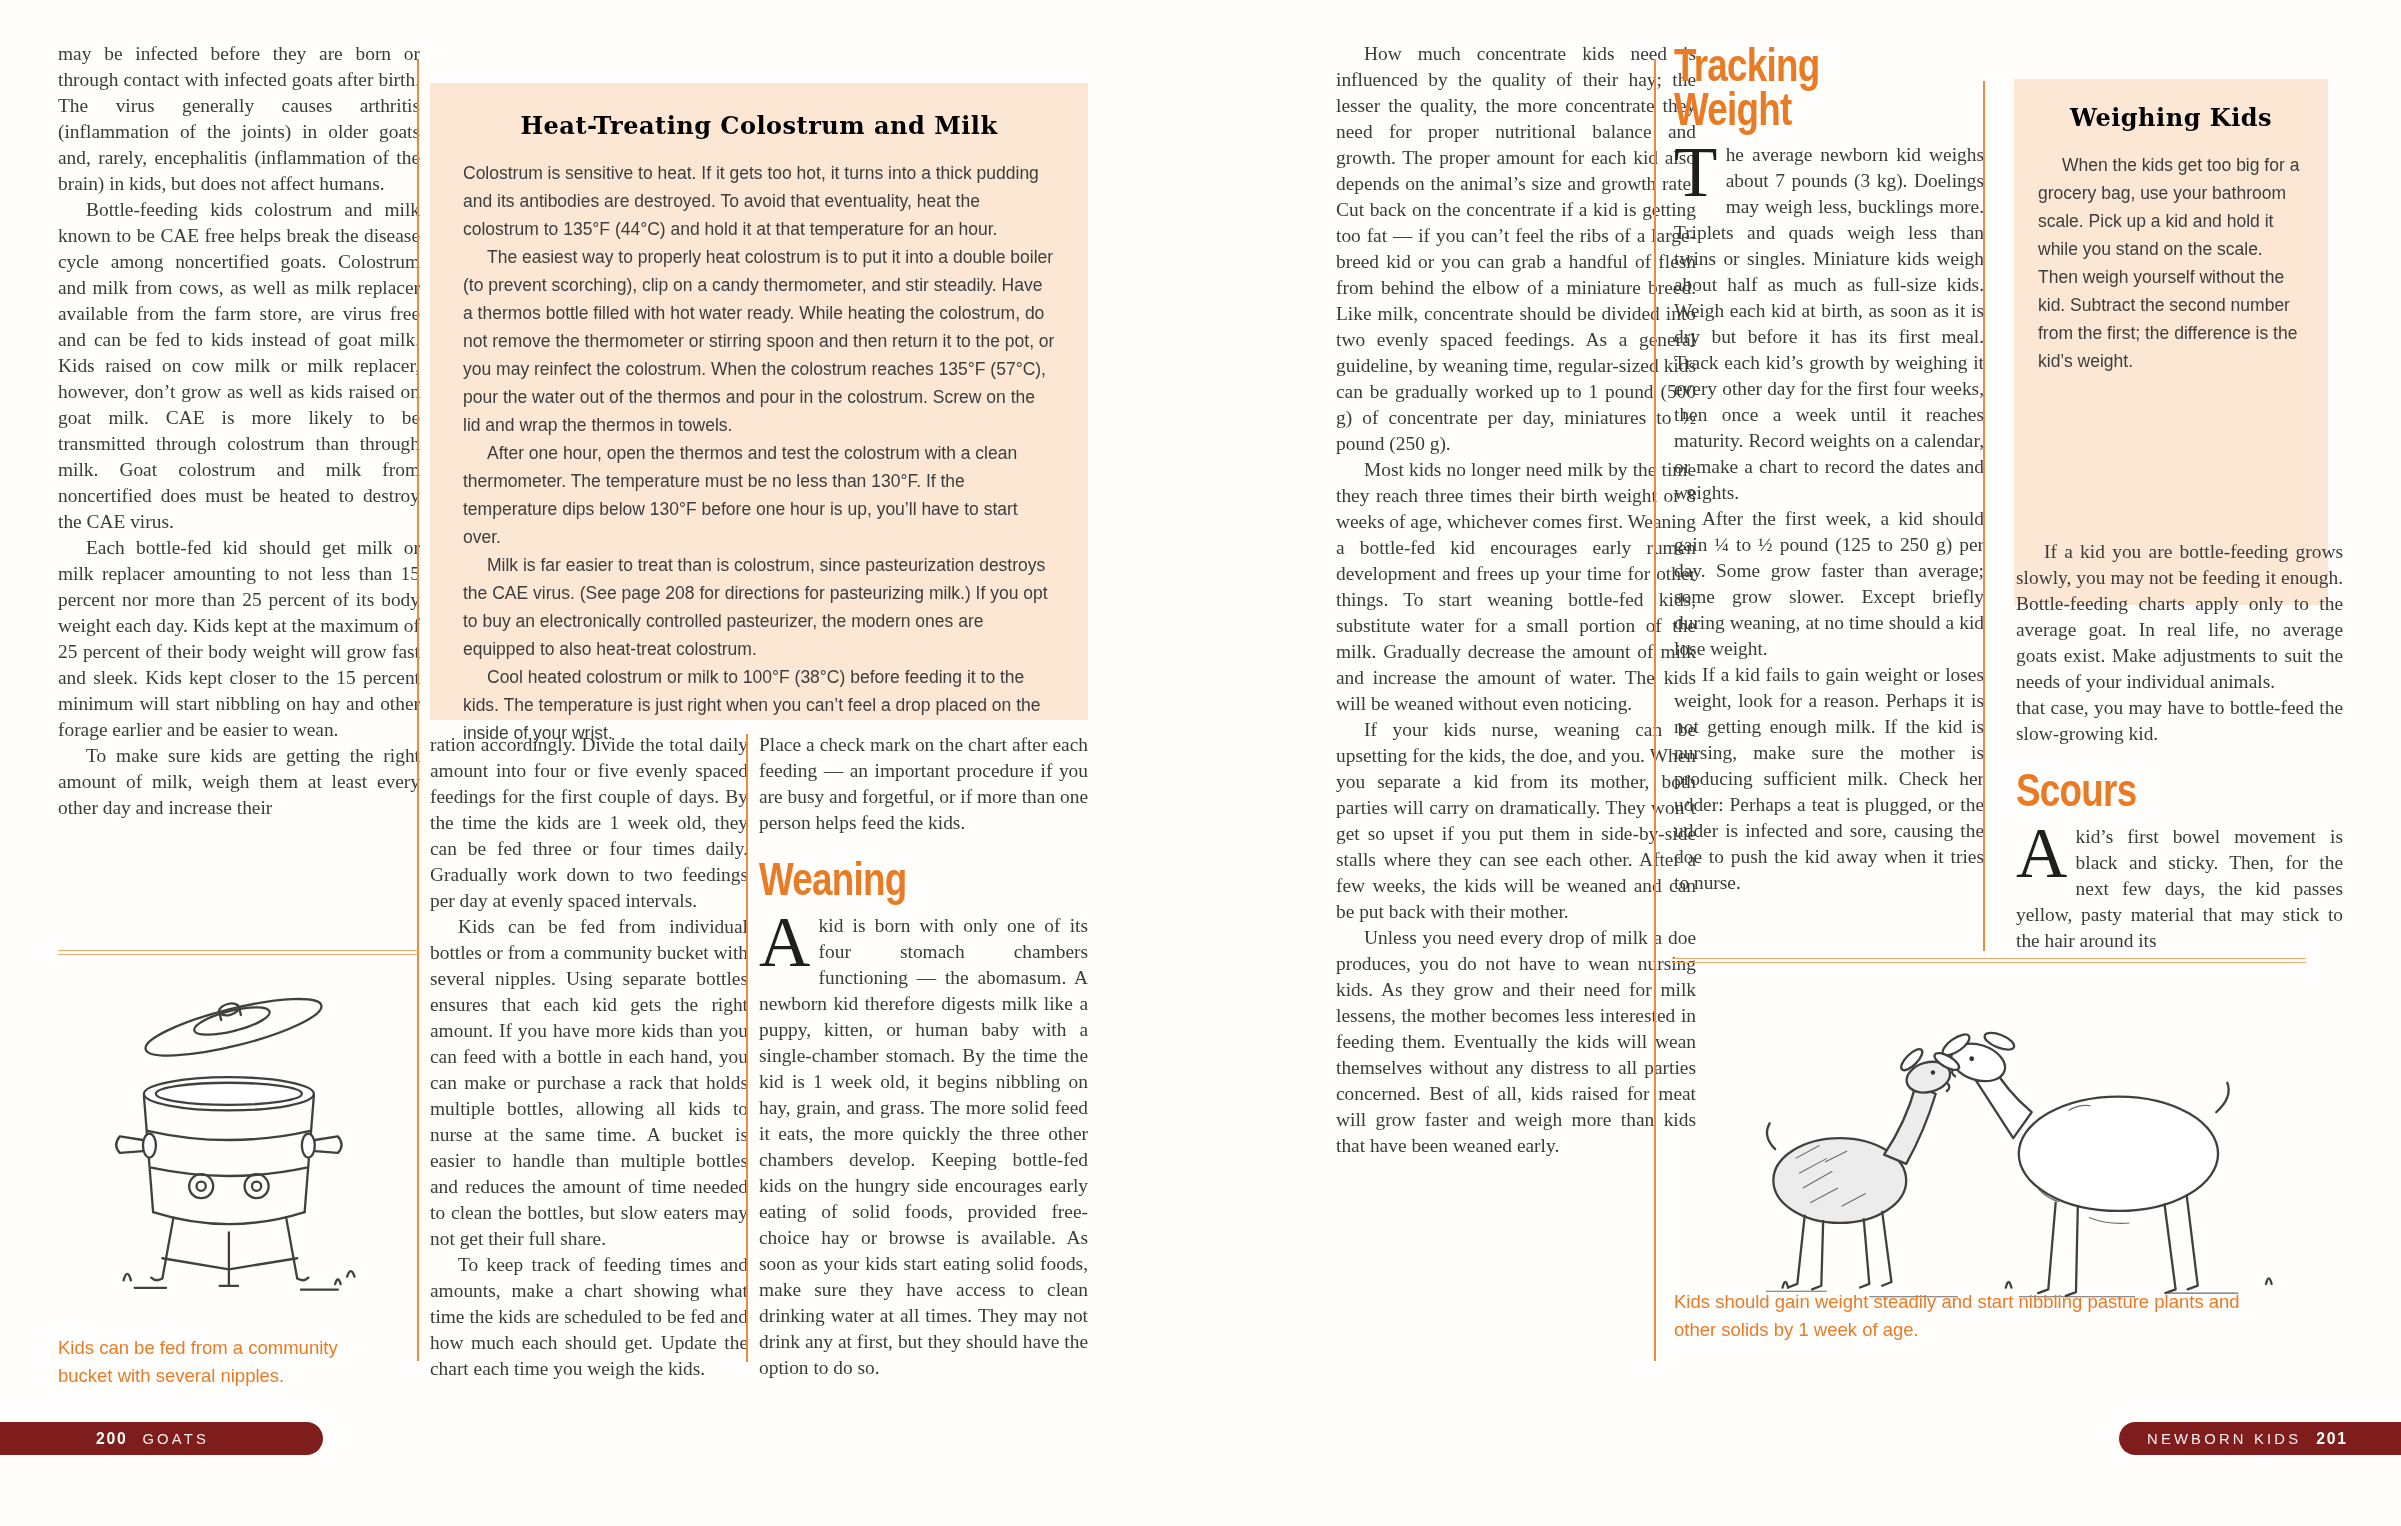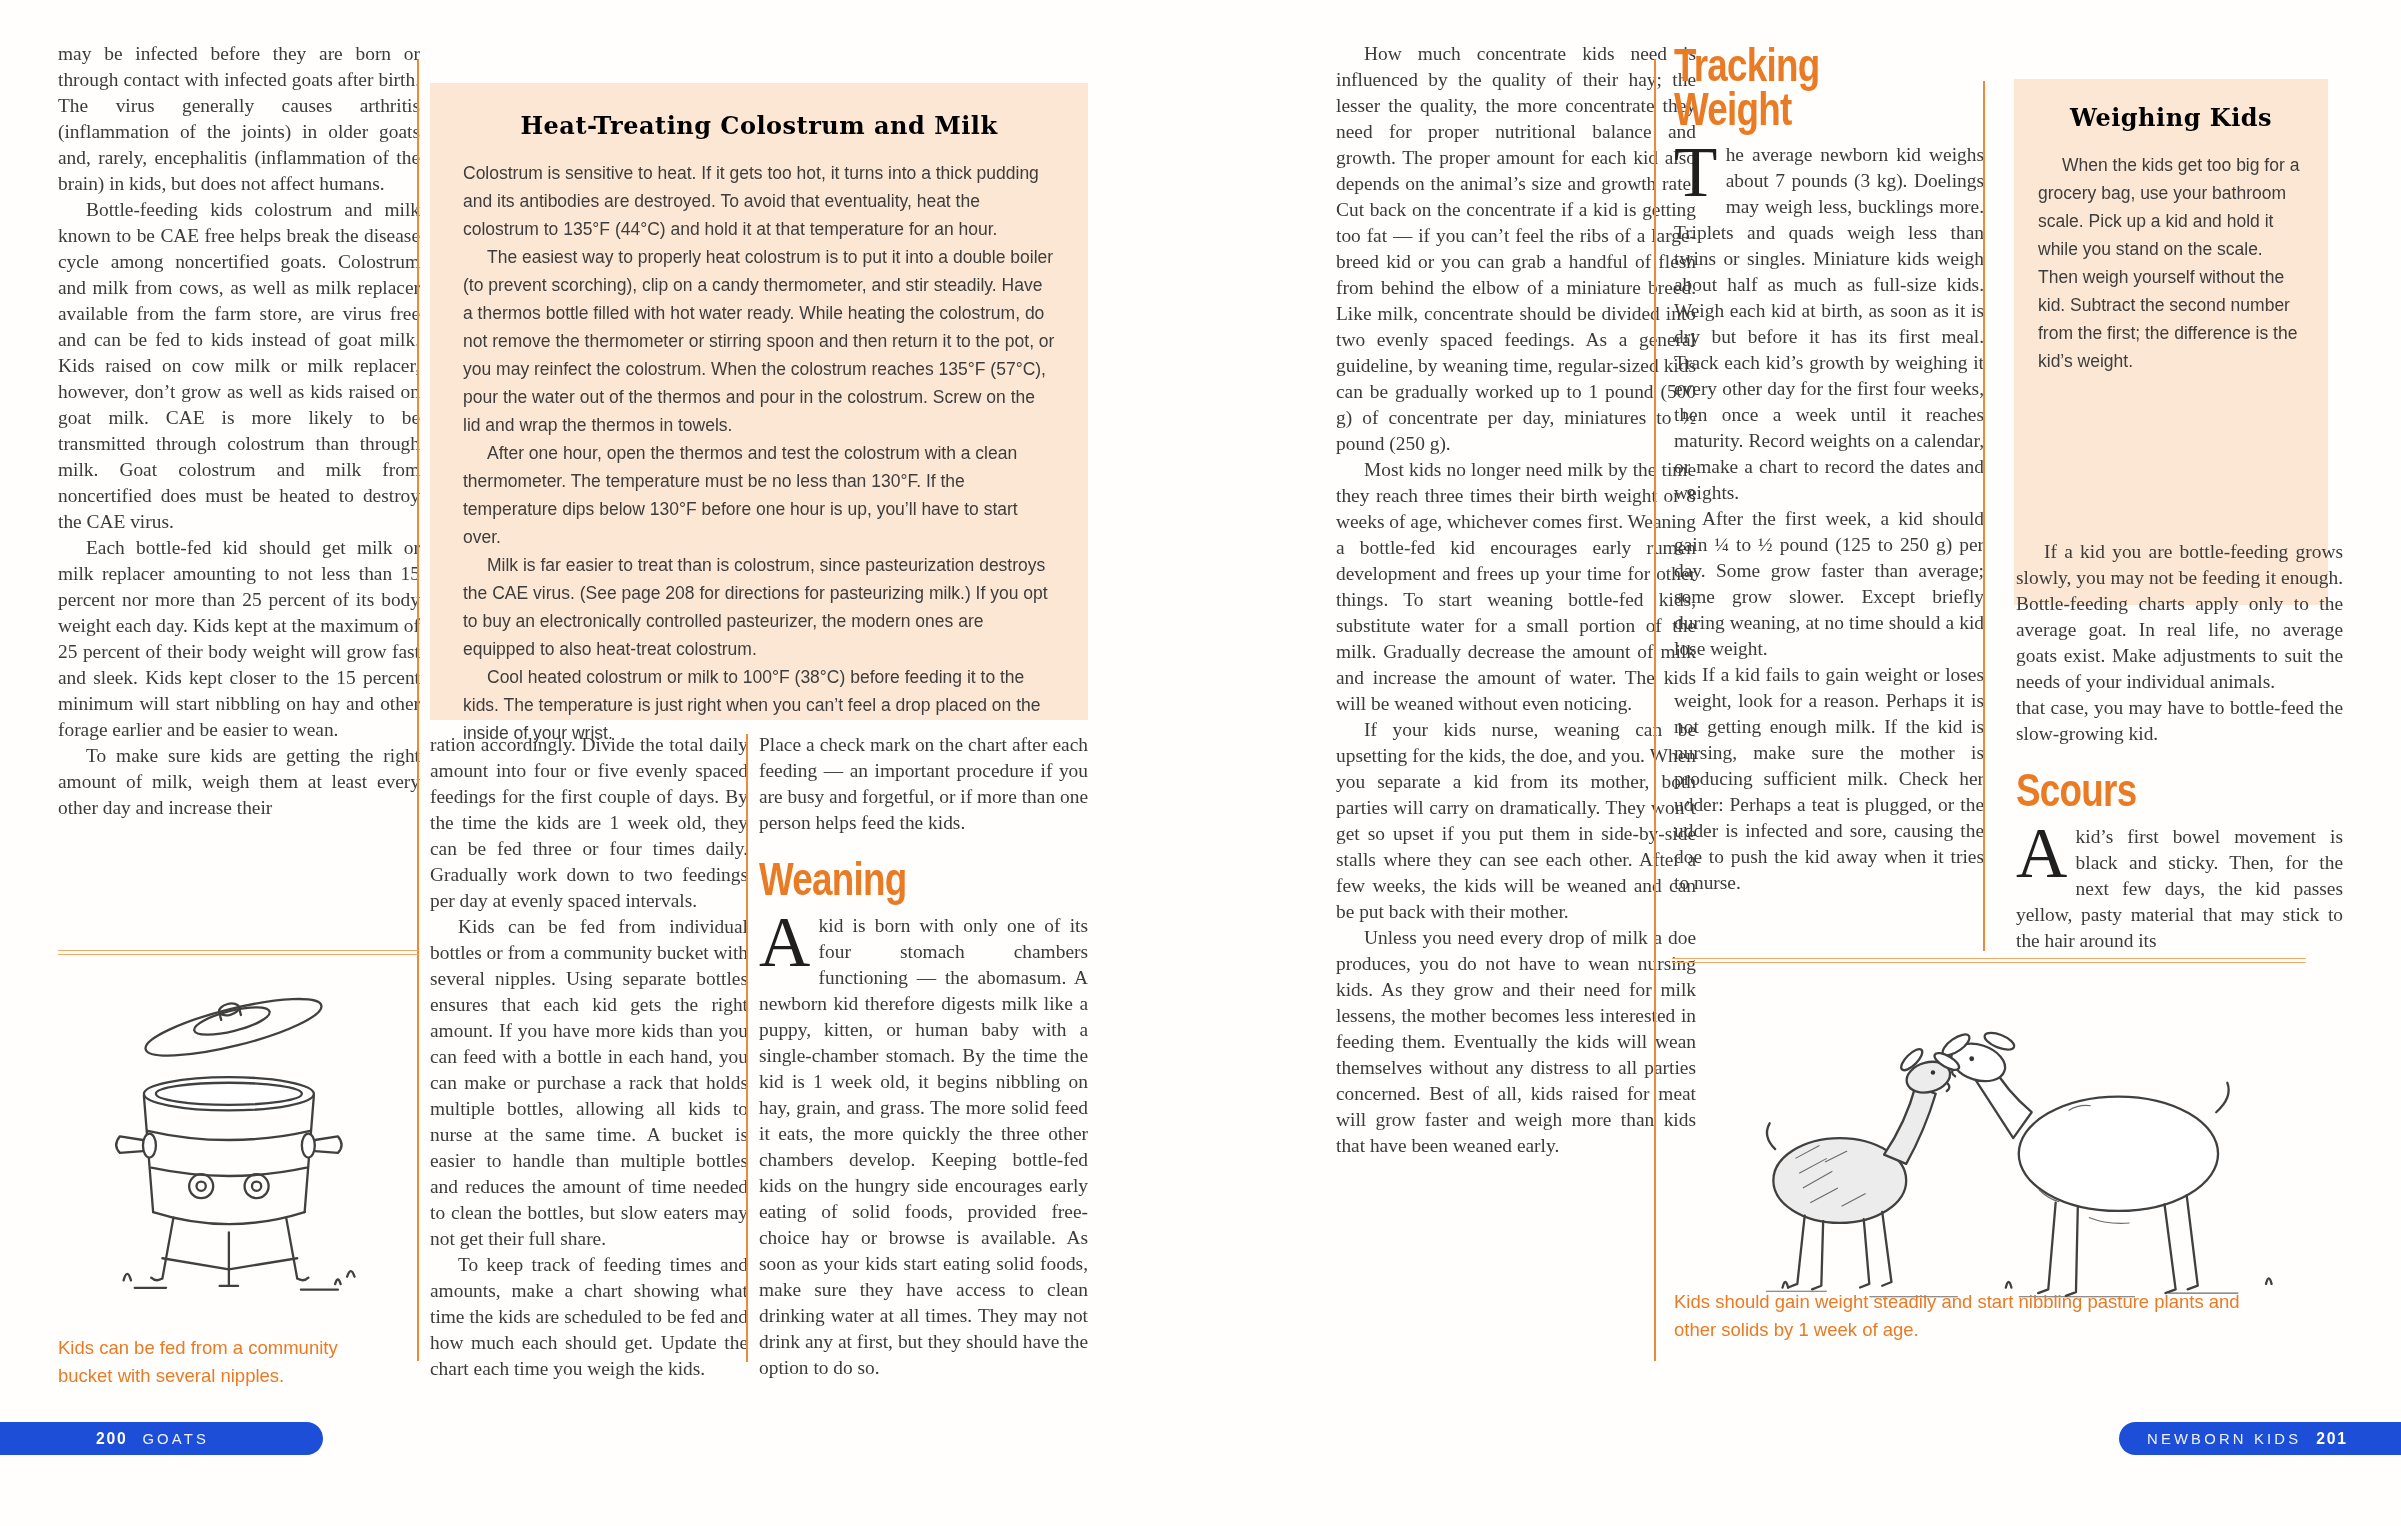--- a/index.html
+++ b/index.html
@@ -31,21 +31,21 @@
 
   
   .vrule{position:absolute;width:1.8px;background:#ea8a3a;}
   .hrule2{position:absolute;height:2.8px;border-top:1.8px solid #f0a968;border-bottom:1.8px solid #f0a968;}
 
   
   .cap{position:absolute;font-family:"Liberation Sans", sans-serif;font-size:18.5px;
        line-height:28px;color:#e87b23;}
 
   
-  .pill{position:absolute;top:1422px;height:33px;background:#1d4ed8;color:#fff;
+  .pill{position:absolute;top:1422px;height:33px;background:#7f1d1d;color:#fff;
         font-family:"Liberation Sans", sans-serif;display:flex;align-items:center;gap:14.8px;}
   .pill .num{font-weight:bold;font-size:15.7px;letter-spacing:1.8px;color:#ffffff;}
   .pill .sec{font-size:14.8px;letter-spacing:3.2px;color:rgba(255,255,255,0.92);}
   .pill.left{left:0;width:227px;border-radius:0 16.6px 16.6px 0;padding-left:96px;}
   .pill.right{left:2119px;width:283px;border-radius:16.6px 0 0 16.6px;padding-left:28px;}
 
   svg .ink{stroke:#404040;fill:none;stroke-width:2.5;stroke-linecap:round;stroke-linejoin:round;}
   svg .ink-fill{stroke:#404040;fill:#ffffff;stroke-width:2.5;stroke-linejoin:round;}
   svg .ink-shade{stroke:#404040;fill:#ececec;stroke-width:2.5;stroke-linejoin:round;}
   svg .hatch{stroke:#6a6a6a;fill:none;stroke-width:1.2;}

